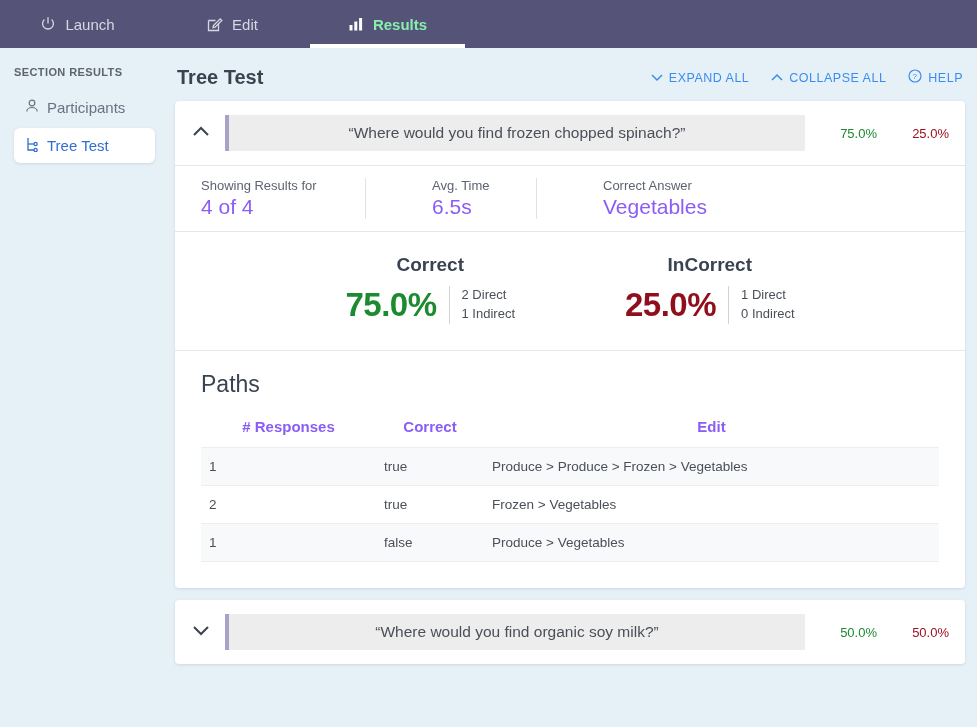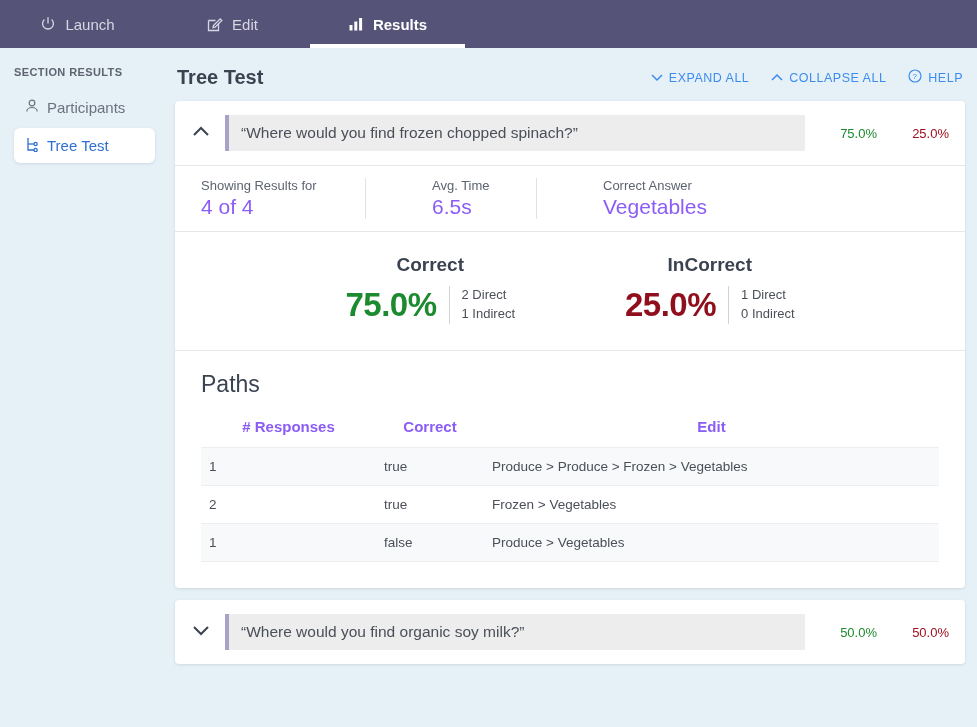--- a/index.html
+++ b/index.html
@@ -22,21 +22,21 @@
     display: flex;
     align-items: center;
     justify-content: center;
     gap: 9px;
     color: #d8d6e2;
     font-size: 15px;
     width: 155px;
     position: relative;
     cursor: pointer;
   }
-  .tab.active { color: #ffffff; font-weight: bold; }
+  .tab.active { color: #86efac; font-weight: bold; }
   .tab.active::after {
     content: "";
     position: absolute;
     left: 0; right: 0; bottom: 0;
     height: 4px;
     background: #ffffff;
   }
   .tab-icon { display: flex; align-items: center; }
 
   
@@ -108,20 +108,21 @@
     flex: 1;
     background: #ededed;
     border-left: 4px solid #a6a2c8;
     padding: 9px 12px;
     font-size: 15.5px;
     color: #4a4f58;
     min-width: 0;
     overflow: hidden;
     white-space: nowrap;
     text-overflow: ellipsis;
+    text-align: center;
   }
   .pct { width: 58px; text-align: right; font-size: 13px; flex: none; }
   .pct.good { color: #1c8a2e; }
   .pct.bad  { color: #a01020; }
 
   
   .stats {
     display: flex;
     border-top: 1px solid #e4e6e9;
     border-bottom: 1px solid #e4e6e9;

